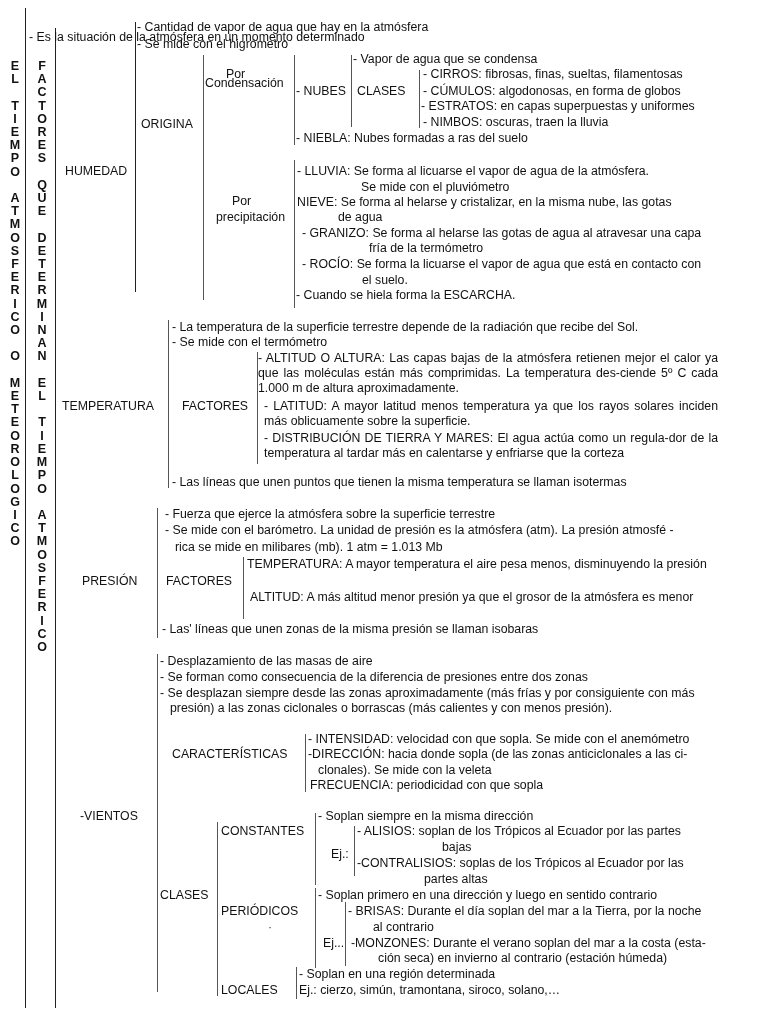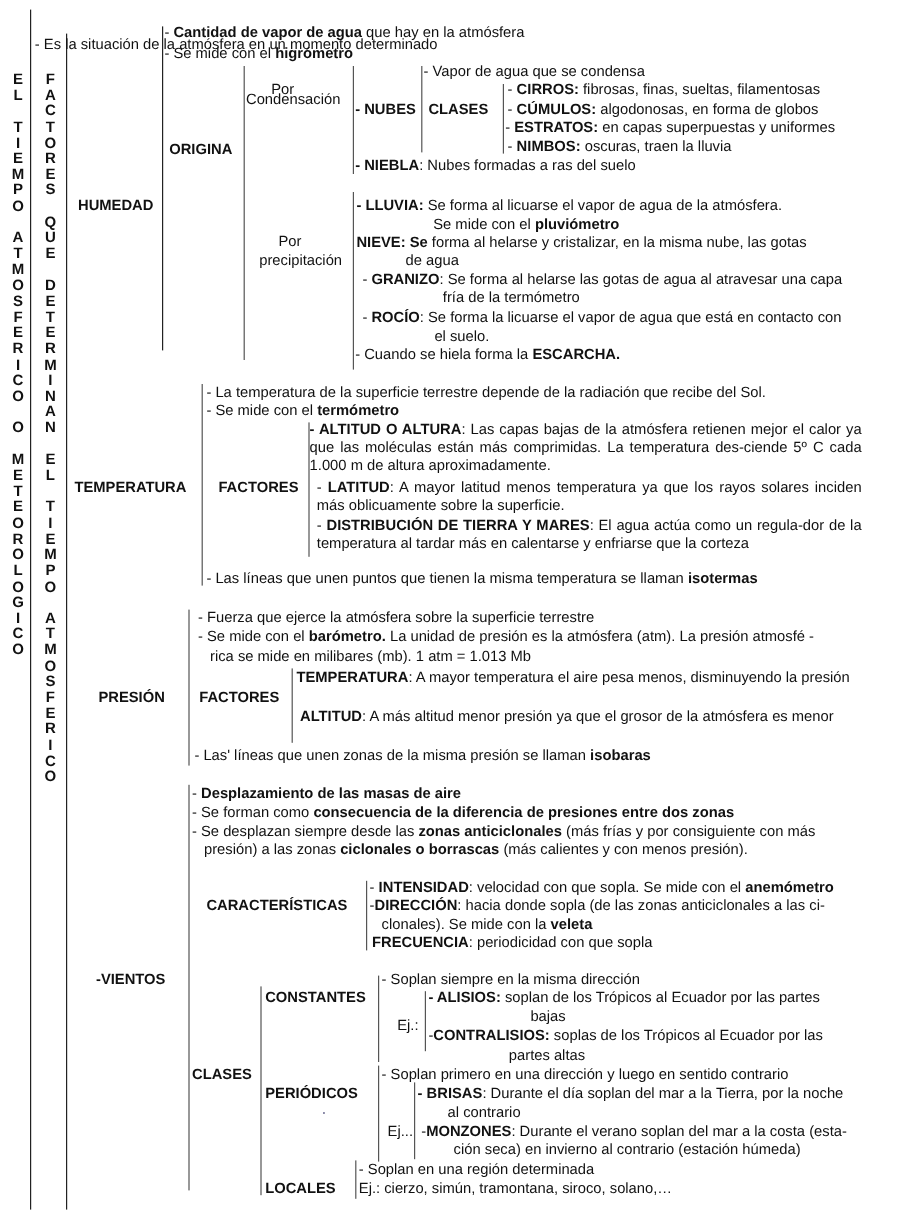--- a/index.html
+++ b/index.html
@@ -1,19 +1,19 @@
 <!DOCTYPE html>
 <html><head>
   <meta charset="utf-8">
   <style>
     html, body { margin:0; padding:0; background:#ffffff; }
     body { width:768px; height:1023px; position:relative; overflow:hidden;
            font-family:"Liberation Sans", sans-serif; color:#111; font-size:12.3px; }
     .abs { position:absolute; white-space:nowrap; line-height:15px; }
-    .b { font-weight:bold; }
+    .b { font-weight:normal; }
     .vl { position:absolute; width:0; border-left:1.5px solid #222; }
     .vl.g { border-left:1px solid #555; }
     .vcol { position:absolute; font-weight:bold; font-size:12.5px; text-align:center; width:14px; line-height:13.2px; white-space:pre; }
     .wrap { white-space:normal; text-align:justify; }
   </style>
 </head>
 <body>
 
 <div class="vl" style="left:25px; top:8px; height:1000px;"></div>
 <div class="vl" style="left:55px; top:28px; height:980px;"></div>
@@ -163,21 +163,21 @@
 <div class="abs" style="left:165px; top:523px;"><span>- Se mide con el </span><span class="b">barómetro.</span><span>  La unidad de presión es la atmósfera (atm). La presión atmosfé -</span></div>
 <div class="abs" style="left:175px; top:540px;">rica se mide en milibares (mb).      1 atm = 1.013 Mb</div>
 <div class="abs b" style="left:166px; top:574px;">FACTORES</div>
 <div class="abs wrap" style="left:247px; top:557px; width:470px;"><span class="b">TEMPERATURA</span><span>: A mayor temperatura el aire pesa menos, disminuyendo la presión</span></div>
 <div class="abs wrap" style="left:250px; top:590px; width:467px;"><span class="b">ALTITUD</span><span>: A más altitud menor presión ya que el grosor de la atmósfera es menor</span></div>
 <div class="abs" style="left:162px; top:622px;"><span>- Las' líneas que unen zonas de la misma presión se llaman </span><span class="b">isobaras</span></div>
 
 <div class="abs b" style="left:80px; top:809px;">-VIENTOS</div>
 <div class="abs" style="left:160px; top:654px;">- <span class="b">Desplazamiento de las masas de aire</span></div>
 <div class="abs" style="left:160px; top:670px;"><span>- Se forman como </span><span class="b">consecuencia de la diferencia de presiones entre dos zonas</span></div>
-<div class="abs" style="left:160px; top:686px;"><span>- Se desplazan siempre desde las </span><span class="b">zonas anticiclonales</span><span> (más frías y por consiguiente con más</span></div>
+<div class="abs" style="left:160px; top:686px;"><span>- Se desplazan siempre desde las </span><span class="b">zonas aproximadamente</span><span> (más frías y por consiguiente con más</span></div>
 <div class="abs" style="left:170px; top:701px;"><span>presión) a las zonas </span><span class="b">ciclonales o borrascas</span><span> (más calientes y con menos presión).</span></div>
 
 <div class="abs b" style="left:172px; top:747px;">CARACTERÍSTICAS</div>
 <div class="abs" style="left:308px; top:732px;">- <span class="b">INTENSIDAD</span><span>: velocidad con que sopla. Se mide con el </span><span class="b">anemómetro</span></div>
 <div class="abs" style="left:308px; top:747px;">-<span class="b">DIRECCIÓN</span><span>: hacia donde sopla (de las zonas anticiclonales a las ci-</span></div>
 <div class="abs" style="left:318px; top:763px;"><span>clonales). Se mide con la </span><span class="b">veleta</span></div>
 <div class="abs" style="left:310px; top:778px;"><span class="b">FRECUENCIA</span><span>: periodicidad con que sopla</span></div>
 
 <div class="abs b" style="left:160px; top:888px;">CLASES</div>
 

